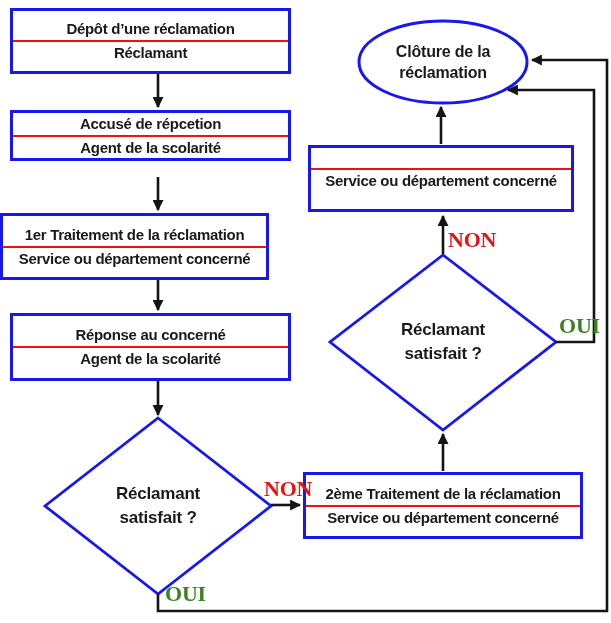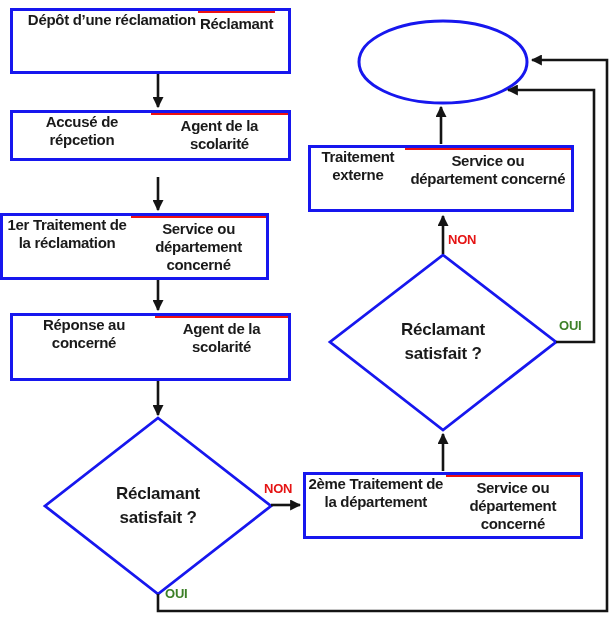--- a/index.html
+++ b/index.html
@@ -16,42 +16,43 @@
     background:#ffffff;
     font-family:"Liberation Sans", sans-serif;
     overflow:hidden;
   }
   #wires{position:absolute;left:0;top:0;width:611px;height:623px;}
   .pbox{
     position:absolute;
     box-sizing:border-box;
     background:#fff;
     border:3px solid var(--blue);
-    display:flex;flex-direction:row;justify-content:center;
+    display:flex;flex-direction:column;justify-content:center;
     text-align:center;
     font-weight:700;font-size:15px;line-height:18px;
     letter-spacing:-0.3px;
     color:var(--ink);
   }
   .pbox-title{padding:0 2px 2px;}
   .pbox-sub{border-top:2px solid var(--red);padding:2px 2px 0;}
   .dlabel{
     position:absolute;text-align:center;
     font-weight:700;font-size:17px;line-height:24px;
     letter-spacing:-0.2px;color:var(--ink);
   }
   .tlabel{
     position:absolute;text-align:center;
     font-weight:700;font-size:16px;line-height:21px;
     letter-spacing:-0.2px;color:var(--ink);
   }
   .elabel{
     position:absolute;
-    font-weight:700;font-size:13px;line-height:17px;
+    font-weight:700;font-size:22px;line-height:17px;
     letter-spacing:-0.2px;
+    font-family:Liberation Serif, serif;
   }
   .elabel.non{color:var(--non);}
   .elabel.oui{color:var(--oui);}
 </style>
 </head>
 <body>
 
 <div id="canvas">
 
   <svg id="wires" viewBox="0 0 611 623" xmlns="http://www.w3.org/2000/svg">
@@ -92,38 +93,41 @@
     <div class="pbox-title">1er Traitement de la réclamation</div>
     <div class="pbox-sub">Service ou département concerné</div>
   </div>
 
   <div class="pbox" style="left:10px;top:313px;width:281px;height:68px">
     <div class="pbox-title">Réponse au concerné</div>
     <div class="pbox-sub">Agent de la scolarité</div>
   </div>
 
   <div class="pbox" style="left:308px;top:145px;width:266px;height:67px">
-    <div class="pbox-title">Traitement externe</div>
     <div class="pbox-sub">Service ou département concerné</div>
   </div>
 
   <div class="pbox" style="left:303px;top:472px;width:280px;height:67px">
-    <div class="pbox-title">2ème Traitement de la département</div>
+    <div class="pbox-title">2ème Traitement de la réclamation</div>
     <div class="pbox-sub">Service ou département concerné</div>
   </div>
 
   <div class="dlabel" style="left:83px;top:482px;width:150px">
     <div>Réclamant</div>
     <div>satisfait ?</div>
   </div>
 
   <div class="dlabel" style="left:368px;top:318px;width:150px">
     <div>Réclamant</div>
     <div>satisfait ?</div>
   </div>
 
+  <div class="tlabel" style="left:363px;top:41px;width:160px">
+    <div>Clôture de la</div>
+    <div>réclamation</div>
+  </div>
 
   <div class="elabel non" style="left:264px;top:480px">NON</div>
   <div class="elabel oui" style="left:165px;top:585px">OUI</div>
   <div class="elabel non" style="left:448px;top:231px">NON</div>
   <div class="elabel oui" style="left:559px;top:317px">OUI</div>
 
 </div>
 
 </body></html>

